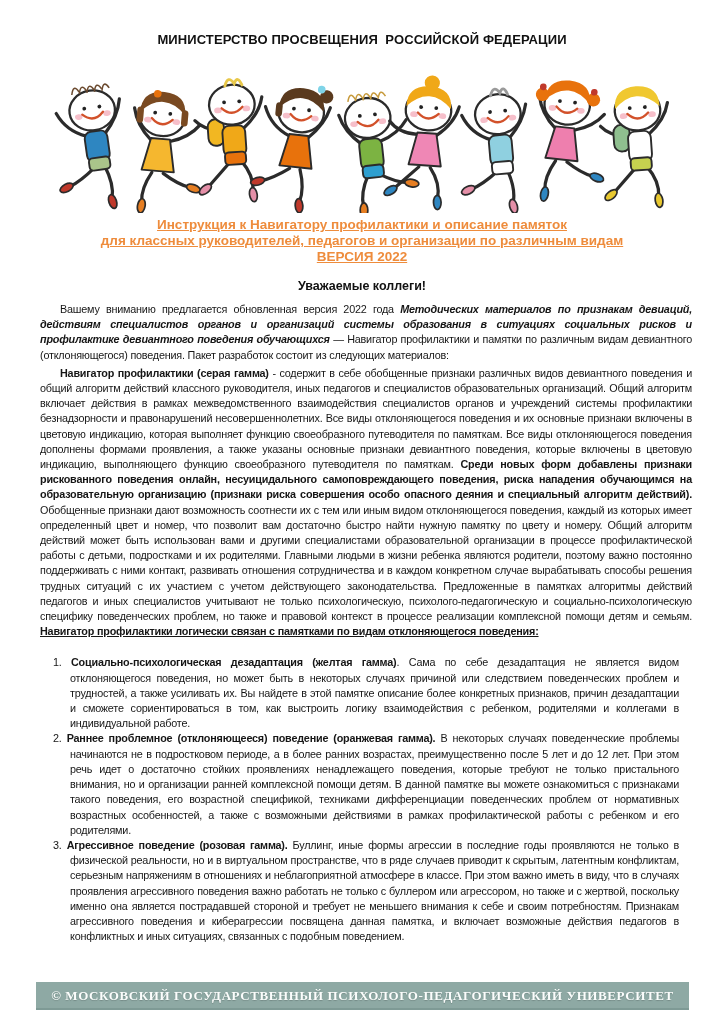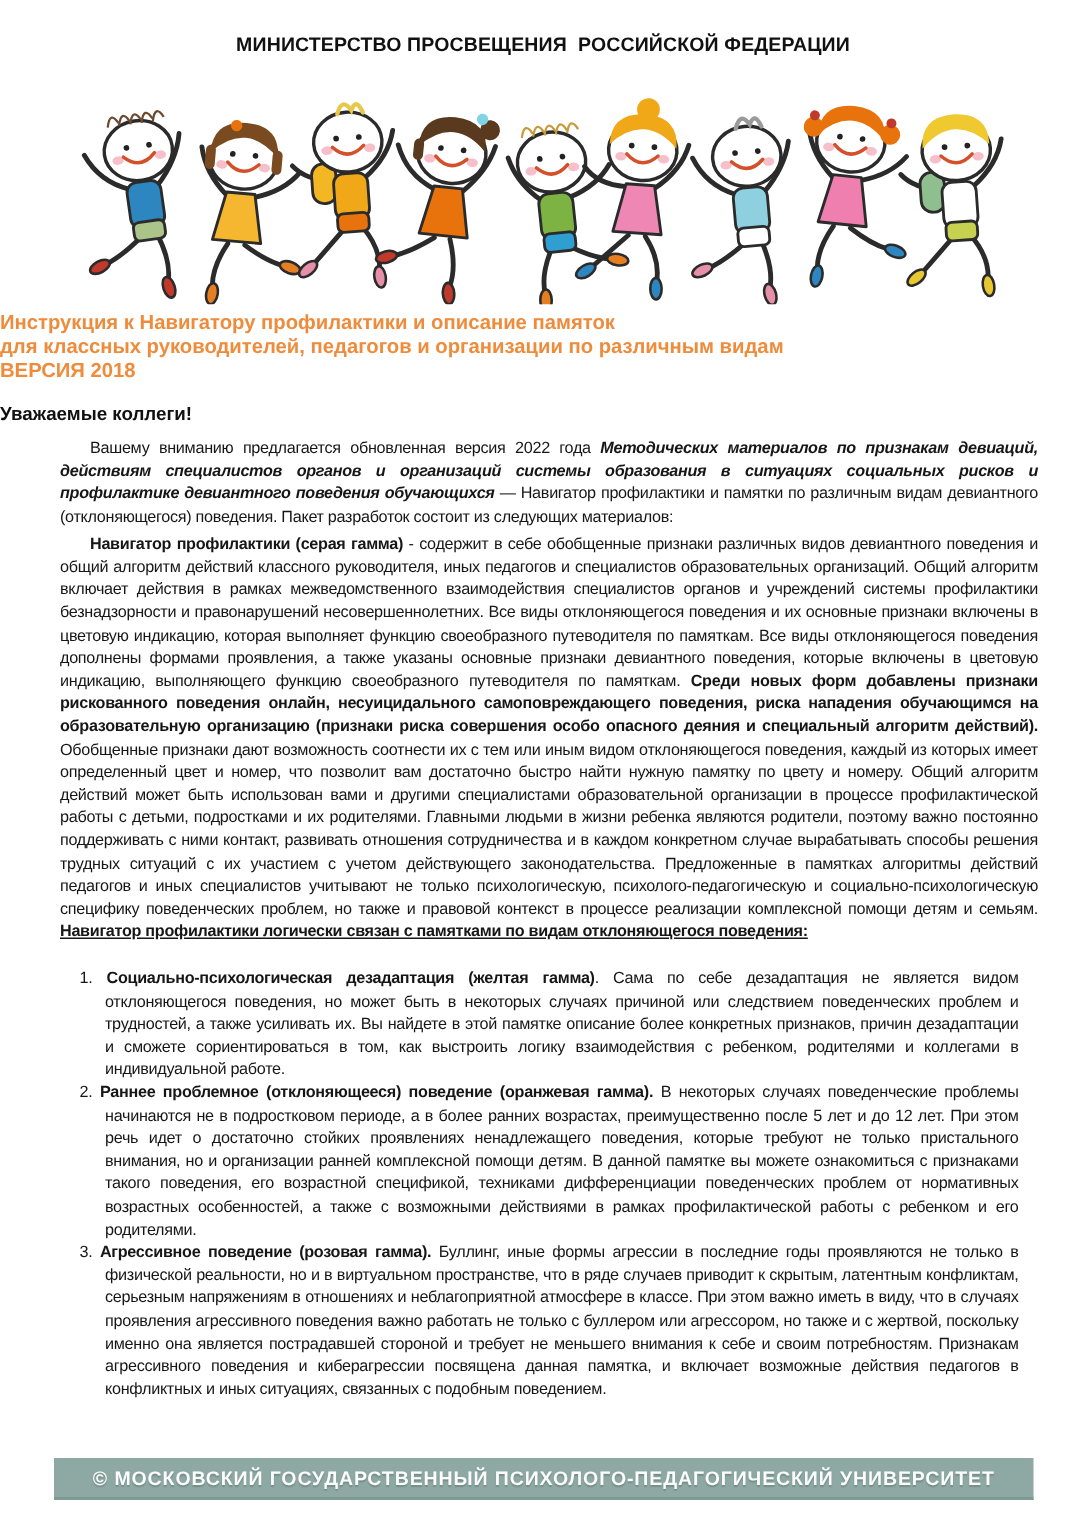--- a/index.html
+++ b/index.html
@@ -3,53 +3,54 @@
 <meta charset="utf-8">
 <style>
   html,body { margin:0; padding:0; }
   body {
     width:724px; height:1024px; background:#ffffff; overflow:hidden; position:relative;
     font-family:"Liberation Sans", sans-serif; color:#1a1a1a;
   }
   .page { width:724px; height:1024px; position:relative; }
 
   .ministry-header {
-    margin-top:22px; text-align:center; font-weight:bold; font-size:13px;
+    margin-top:32px; text-align:center; font-weight:bold; font-size:13px;
     letter-spacing:0.1px; white-space:pre-wrap; color:#111;
   }
 
   .illustration { margin-top:14px; height:152px; overflow:hidden; }
   #kids-svg { display:block; width:724px; height:152px; }
   #kids-svg .limb { fill:none; stroke:#2b2b2b; stroke-width:3.4; stroke-linecap:round; }
 
   .doc-title {
-    font-weight:bold; font-size:13.5px; line-height:16px;
+    text-align:center; font-weight:bold; font-size:13.5px; line-height:16px;
     margin-top:4px;
+    text-decoration:underline;
   }
   .doc-title div { margin:0; }
 
-  .greeting { text-align:left; font-weight:bold; font-size:12.5px; margin-top:14px; color:#111; }
+  .greeting { text-align:center; font-weight:bold; font-size:12.5px; margin-top:14px; color:#111; }
 
   .content {
     margin-top:9px; padding:0 29px 0 37px;
     font-size:10.8px; line-height:15.2px; letter-spacing:-0.2px;
     text-align:justify; color:#161616;
   }
   .para { margin:3px; text-indent:20px; }
   .b { font-weight:bold; }
   .i { font-style:italic; }
   .u { text-decoration:underline; }
 
   .doc-list { margin:16px; padding:0; list-style:none; }
   .doc-list li { text-indent:-17px; padding-left:17px; margin:0; }
   .doc-list .num { display:inline; }
 
   .footer-band {
     position:absolute; left:36px; top:950px; width:653px; height:28px;
-    color:#fbfdfc; font-family:Liberation Sans, sans-serif; font-weight:bold;
+    color:#fbfdfc; font-family:Liberation Serif, serif; font-weight:bold;
     font-size:13px; letter-spacing:0.6px; text-align:center; line-height:28px;
     text-shadow:0 1px 1px rgba(0,0,0,0.18);
     border-bottom:2px solid #7e9a95; box-sizing:border-box;
   }
 </style>
 </head>
 <body>
 
 <div class="page">
 
@@ -226,21 +227,21 @@
           <ellipse cx="-15" cy="5" rx="4" ry="3" fill="#f6bfca"></ellipse>
           <ellipse cx="15" cy="5" rx="4" ry="3" fill="#f6bfca"></ellipse>
           <path d="M-11,3 Q0,14 11,3" fill="none" stroke="#d2512a" stroke-width="2.4" stroke-linecap="round"></path>
         </g>
       </svg>
   </div>
 
   <div class="doc-title" style="color: rgb(238, 140, 60);">
     <div>Инструкция к Навигатору профилактики и описание памяток</div>
     <div>для классных руководителей, педагогов и организации по различным видам</div>
-    <div>ВЕРСИЯ 2018</div>
+    <div>ВЕРСИЯ 2022</div>
   </div>
 
   <div class="greeting">Уважаемые коллеги!</div>
 
   <div class="content">
     <p class="para"><span>Вашему вниманию предлагается обновленная версия 2022 года </span><span class="b i">Методических материалов по признакам девиаций, действиям специалистов органов и организаций системы образования в ситуациях социальных рисков и профилактике девиантного поведения обучающихся</span><span> — Навигатор профилактики и памятки по различным видам девиантного (отклоняющегося) поведения. Пакет разработок состоит из следующих материалов:</span></p>
     <p class="para"><span class="b">Навигатор профилактики (серая гамма)</span><span> - содержит в себе обобщенные признаки различных видов девиантного поведения и общий алгоритм действий классного руководителя, иных педагогов и специалистов образовательных организаций. Общий алгоритм включает действия в рамках межведомственного взаимодействия специалистов органов и учреждений системы профилактики безнадзорности и правонарушений несовершеннолетних. Все виды отклоняющегося поведения и их основные признаки включены в цветовую индикацию, которая выполняет функцию своеобразного путеводителя по памяткам. Все виды отклоняющегося поведения дополнены формами проявления, а также указаны основные признаки девиантного поведения, которые включены в цветовую индикацию, выполняющего функцию своеобразного путеводителя по памяткам. </span><span class="b">Среди новых форм добавлены признаки рискованного поведения онлайн, несуицидального самоповреждающего поведения, риска нападения обучающимся на образовательную организацию (признаки риска совершения особо опасного деяния и специальный алгоритм действий).</span><span> Обобщенные признаки дают возможность соотнести их с тем или иным видом отклоняющегося поведения, каждый из которых имеет определенный цвет и номер, что позволит вам достаточно быстро найти нужную памятку по цвету и номеру. Общий алгоритм действий может быть использован вами и другими специалистами образовательной организации в процессе профилактической работы с детьми, подростками и их родителями. Главными людьми в жизни ребенка являются родители, поэтому важно постоянно поддерживать с ними контакт, развивать отношения сотрудничества и в каждом конкретном случае вырабатывать способы решения трудных ситуаций с их участием с учетом действующего законодательства. Предложенные в памятках алгоритмы действий педагогов и иных специалистов учитывают не только психологическую, психолого-педагогическую и социально-психологическую специфику поведенческих проблем, но также и правовой контекст в процессе реализации комплексной помощи детям и семьям. </span><span class="b u">Навигатор профилактики логически связан с памятками по видам отклоняющегося поведения:</span></p>
     <ol class="doc-list">
       <li><span class="num">1.</span><span> </span><span><span class="b">Социально-психологическая дезадаптация (желтая гамма)</span><span>. Сама по себе дезадаптация не является видом отклоняющегося поведения, но может быть в некоторых случаях причиной или следствием поведенческих проблем и трудностей, а также усиливать их. Вы найдете в этой памятке описание более конкретных признаков, причин дезадаптации и сможете сориентироваться в том, как выстроить логику взаимодействия с ребенком, родителями и коллегами в индивидуальной работе.</span></span></li>
       <li><span class="num">2.</span><span> </span><span><span class="b">Раннее проблемное (отклоняющееся) поведение (оранжевая гамма).</span><span> В некоторых случаях поведенческие проблемы начинаются не в подростковом периоде, а в более ранних возрастах, преимущественно после 5 лет и до 12 лет. При этом речь идет о достаточно стойких проявлениях ненадлежащего поведения, которые требуют не только пристального внимания, но и организации ранней комплексной помощи детям. В данной памятке вы можете ознакомиться с признаками такого поведения, его возрастной спецификой, техниками дифференциации поведенческих проблем от нормативных возрастных особенностей, а также с возможными действиями в рамках профилактической работы с ребенком и его родителями.</span></span></li>

